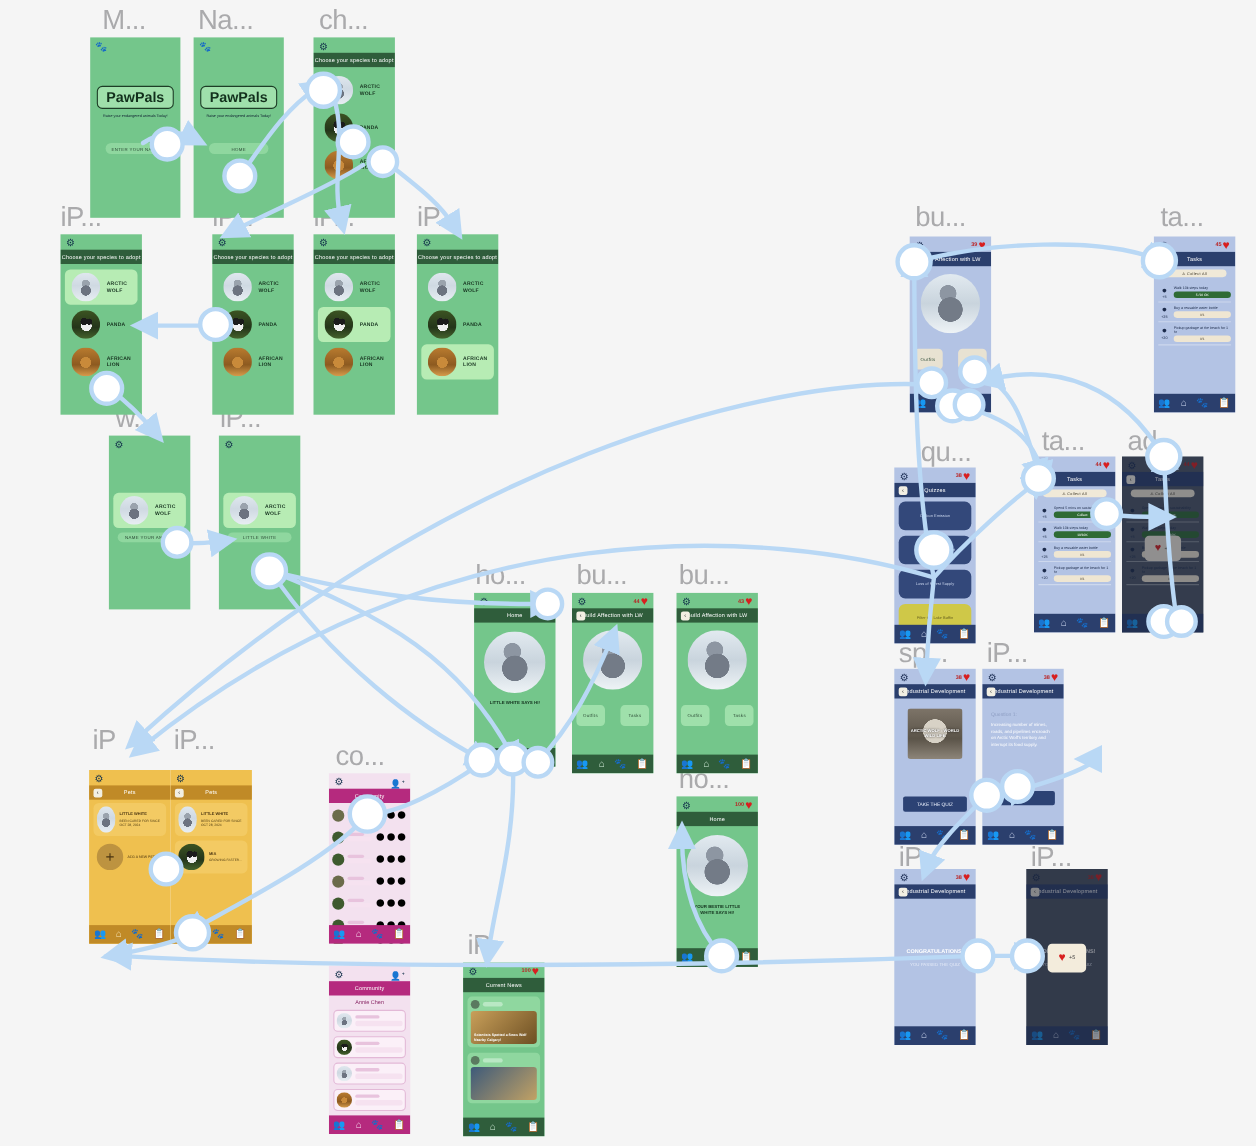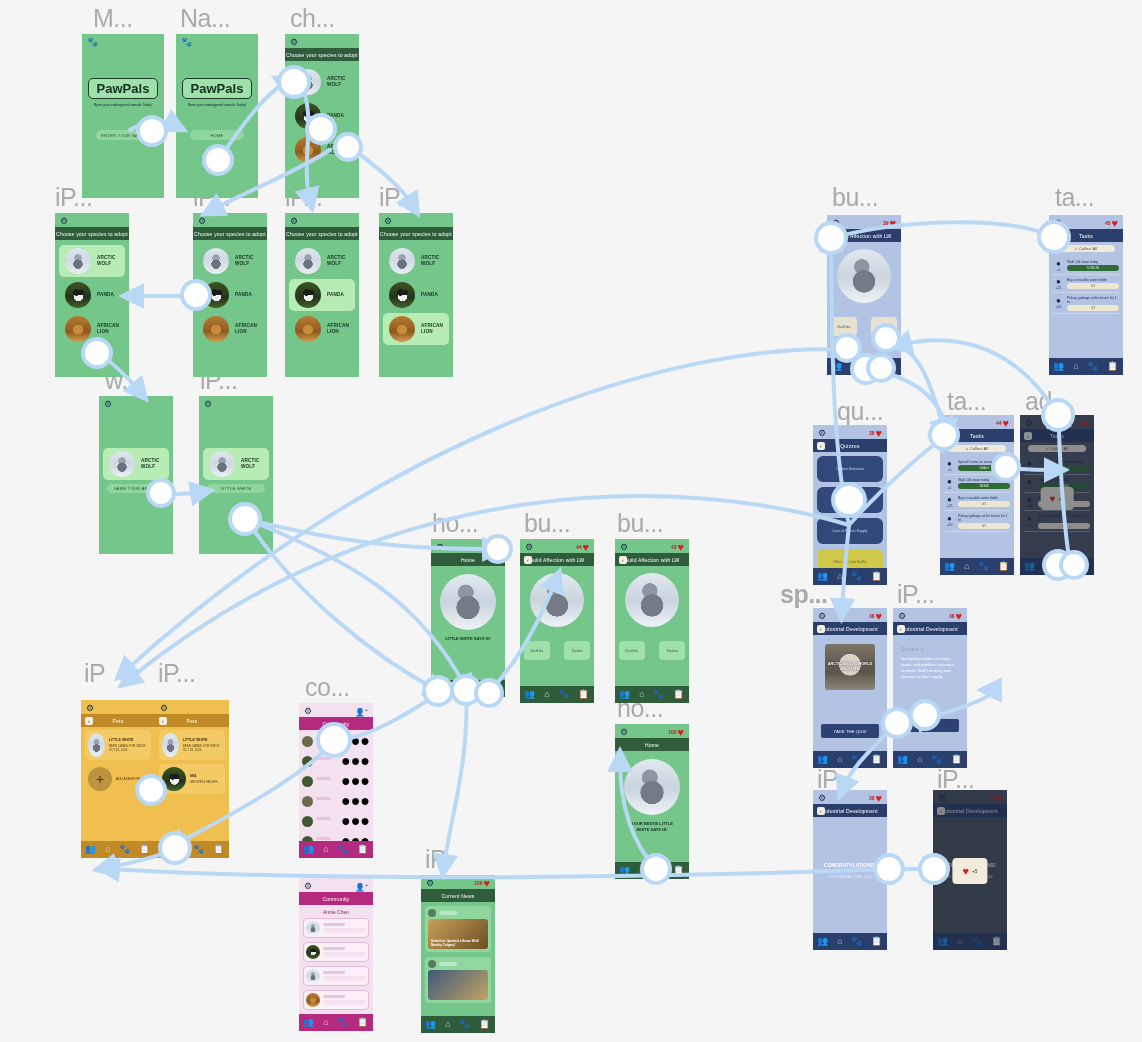--- a/index.html
+++ b/index.html
@@ -783,21 +783,21 @@
           <span style="font-size:5px;color:#444">+5</span>
         </div>
         <div class="navbar" style="background:#2b3f6d;color:#ccd6ee">
           <span>👥</span>
           <span>⌂</span>
           <span>🐾</span>
           <span>📋</span>
         </div>
         <div style="position:absolute;inset:0;background:rgba(25,32,48,.45);pointer-events:none"></div>
       </div>
-      <div class="frame-label" style="left: 780px; top: 580px; font-weight: bold;">sp...</div>
+      <div class="frame-label" style="left: 817px; top: 580px;">sp...</div>
       <div class="screen" style="left: 813px; top: 608px; width: 74px; height: 160px; background: rgb(179, 195, 228);">
         <div class="statusbar">
           <span class="gear" style="color:#1a2c52">⚙</span>
           <span class="hearts">
             <b style="font-size:5px;color:#b22">38</b>
             <span class="heart-glyph">♥</span>
           </span>
         </div>
         <div class="titlebar" style="background:#2b3f6d">
           <span class="backbtn">‹</span>

